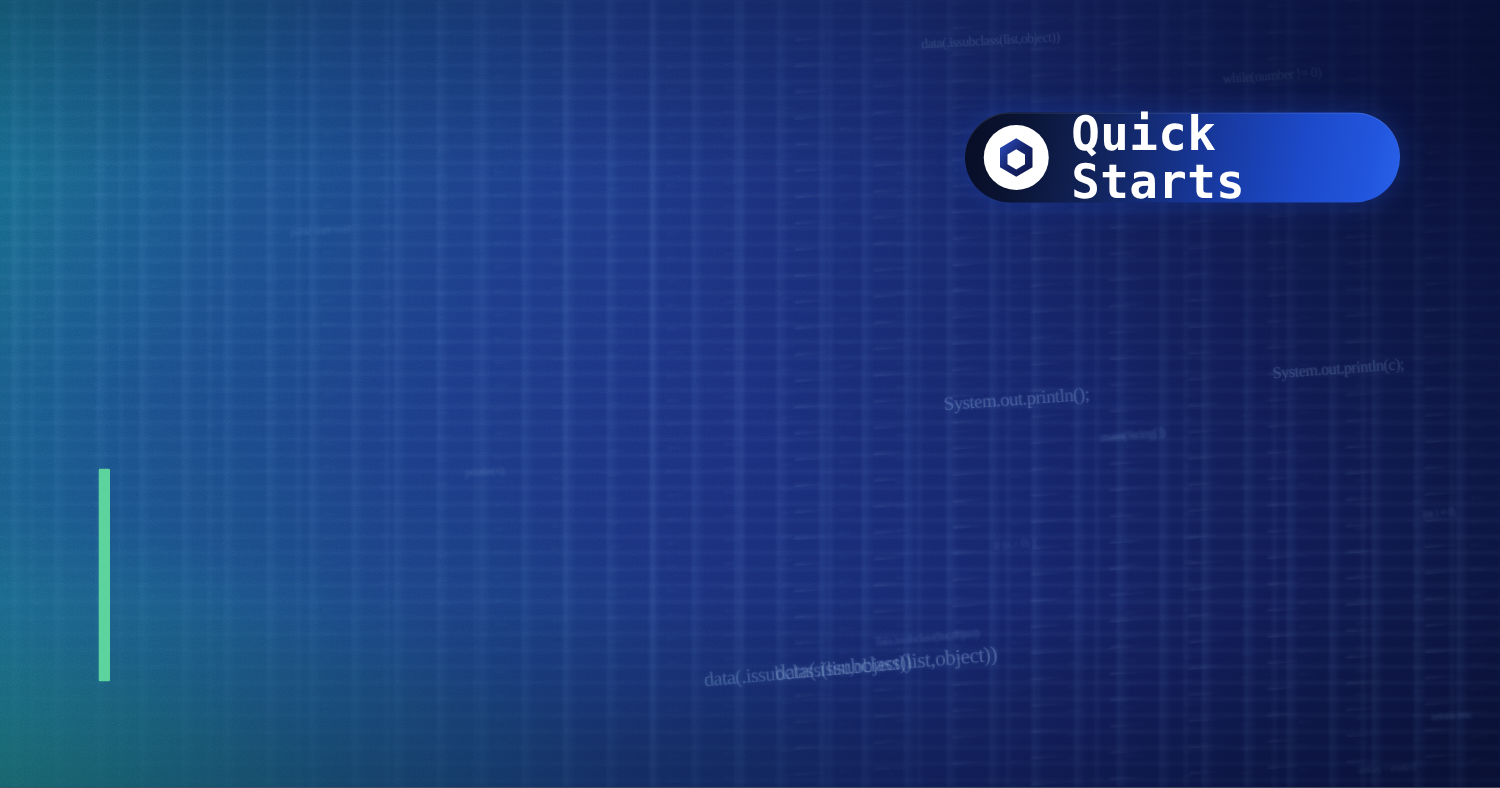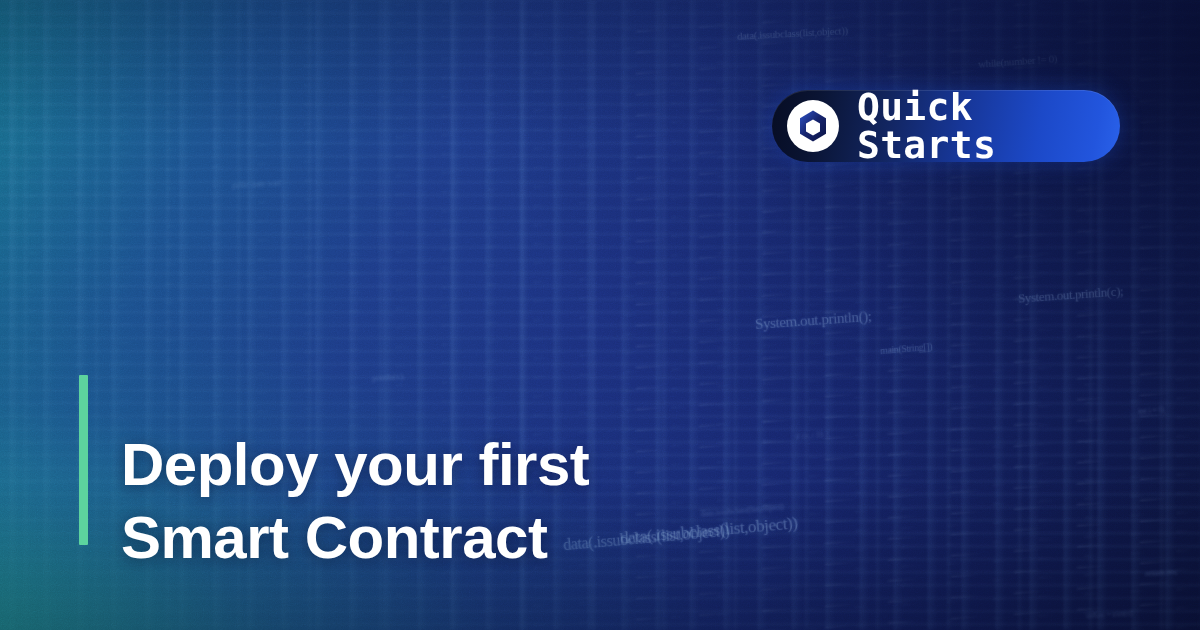--- a/index.html
+++ b/index.html
@@ -277,18 +277,14 @@
           </linearGradient>
         </defs>
         <path d="M17 1.6 L30 9.3 L30 24.7 L17 32.4 L4 24.7 L4 9.3 Z" fill="url(#hexGrad)"></path>
         <path d="M17 10.4 L24 14.6 L24 22.4 L17 26.6 L10 22.4 L10 14.6 Z" fill="#ffffff"></path>
       </svg>
     </span>
     <span id="quickstarts-wordmark">Quick Starts</span>
   </div>
 
   <div id="headline-accent-bar"></div>
-  <h1 id="headline">
-    <span class="hl-line">Deploy your first</span>
-    <span class="hl-line">Smart Contract</span>
-  </h1>
 
 </div>
 
 </body></html>

